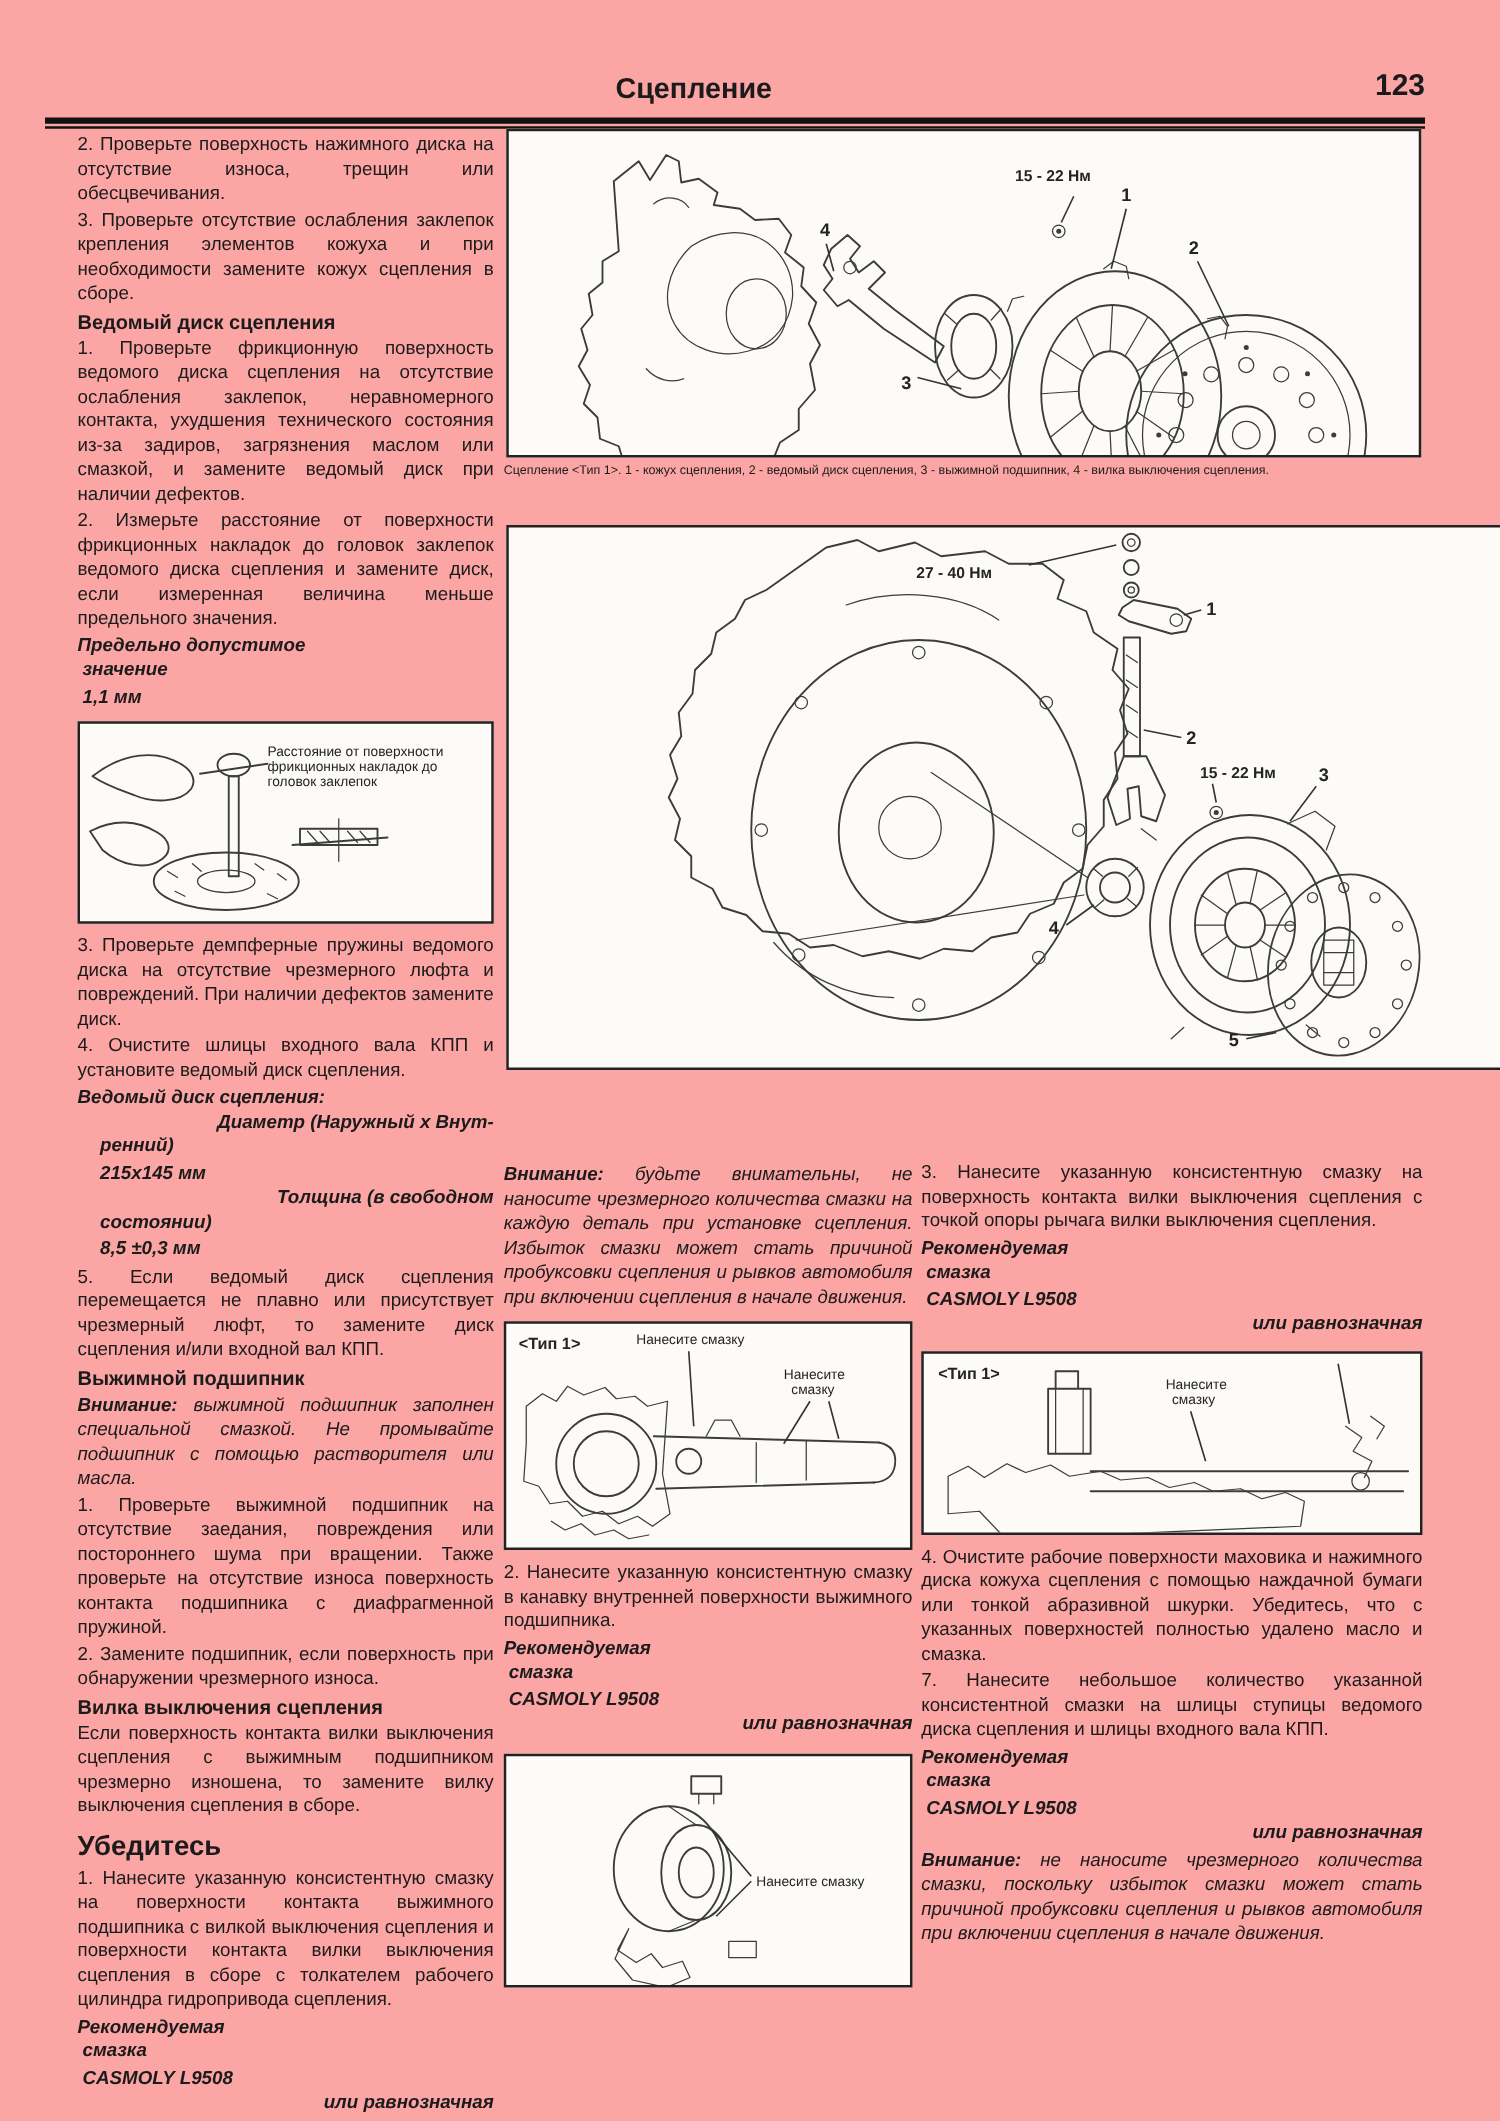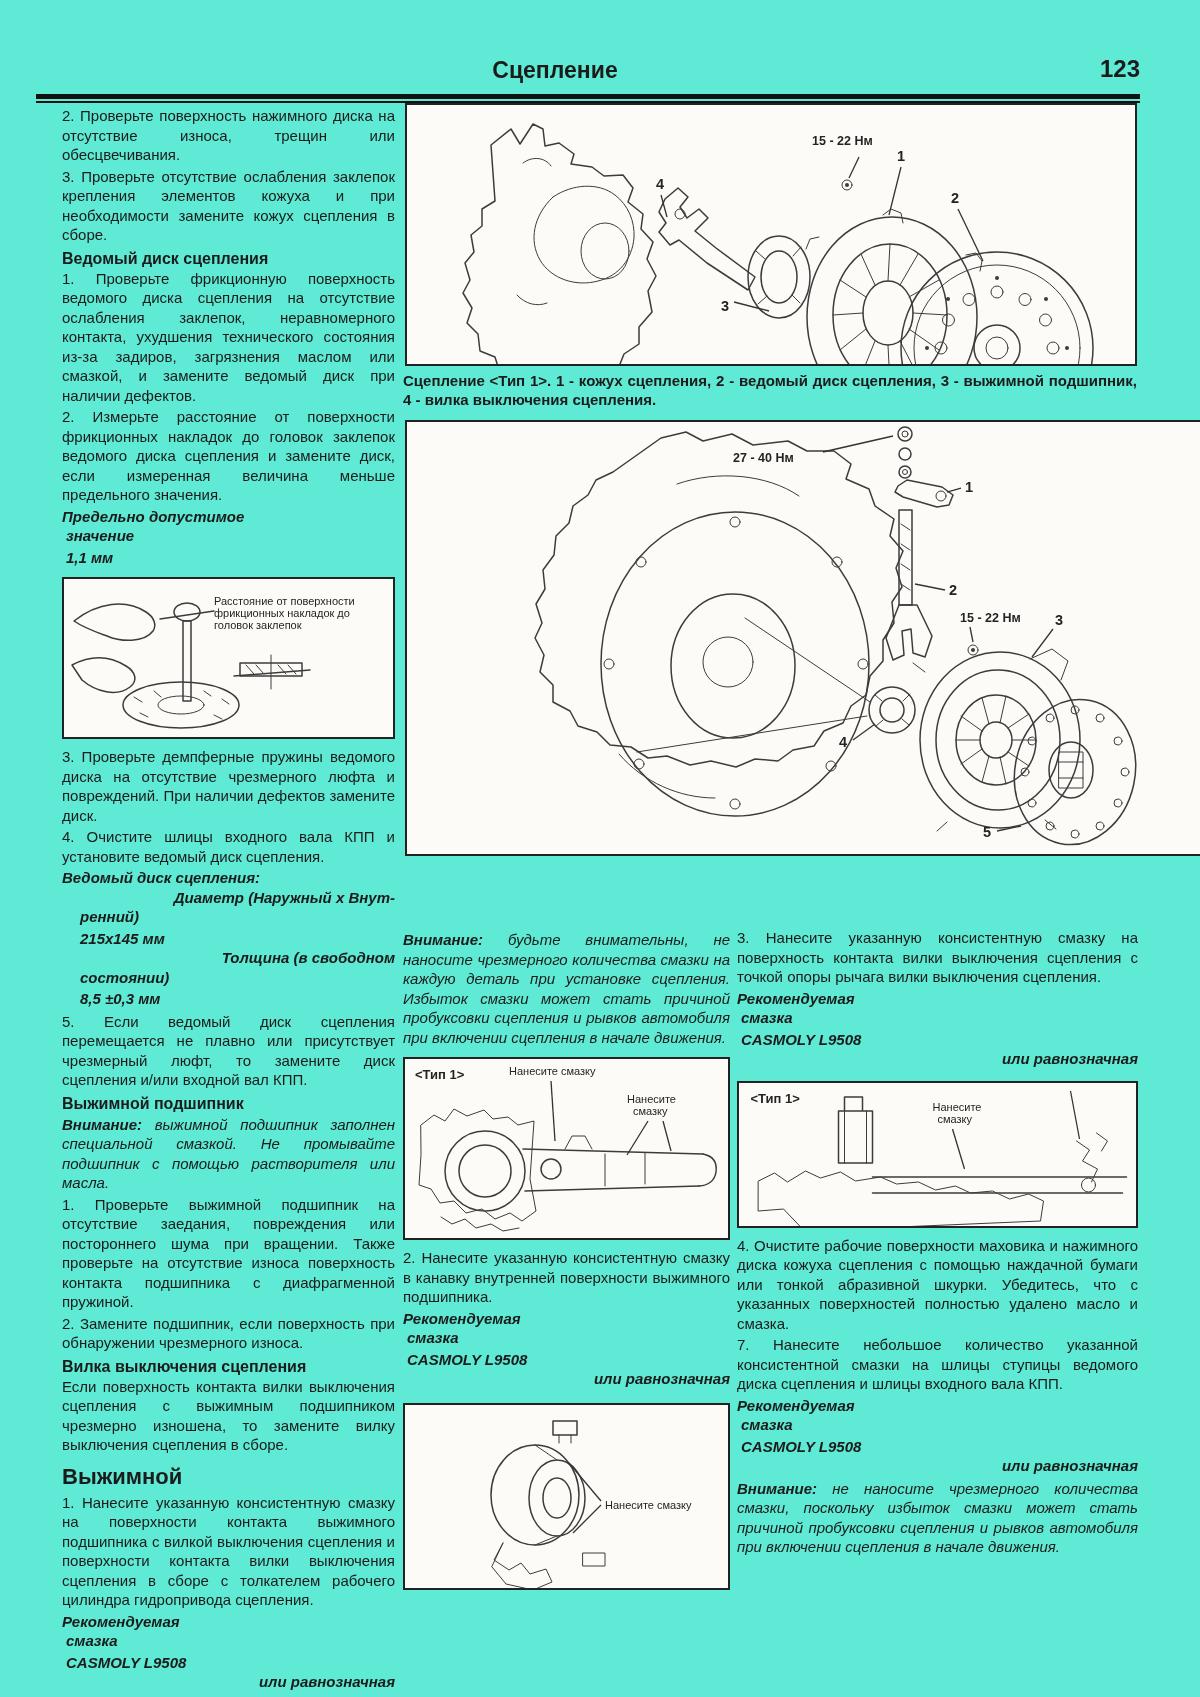--- a/index.html
+++ b/index.html
@@ -1,16 +1,16 @@
 <!DOCTYPE html>
 <html><head>
 <meta charset="utf-8">
 <style>
   html,body{margin:0;padding:0;background:#e9e9e9;}
-  .page{position:relative;width:1200px;height:1697px;margin:0 auto;background:#5eead4;
+  .page{position:relative;width:1200px;height:1697px;margin:0 auto;background:#fca5a5;
         font-family:"Liberation Sans",sans-serif;color:#1b1b1b;overflow:hidden;}
   .header-title{position:absolute;top:57px;left:430px;width:250px;text-align:center;
         font-size:23px;font-weight:700;}
   .header-page{position:absolute;top:55px;right:60px;font-size:24px;font-weight:700;}
   .rule{position:absolute;top:94px;left:36px;width:1104px;height:5px;background:#111;}
   .rule::after{content:"";position:absolute;left:0;top:7px;width:100%;height:2px;background:#111;}
 
   .col-left{position:absolute;left:62px;top:106px;width:333px;}
   .col-mid{position:absolute;left:403px;top:928px;width:327px;}
   .col-right{position:absolute;left:737px;top:928px;width:401px;}
@@ -19,21 +19,21 @@
   .h3{font-size:16px;font-weight:700;margin:5px 0 1px;}
   .h1{font-size:22px;font-weight:700;margin:9px 0 3px;}
   .note{font-style:italic;font-size:15px;line-height:1.3;text-align:justify;margin:2px 0 2px;}
   .lead-u{font-weight:700;}
   .spec{font-style:italic;font-weight:700;font-size:15px;line-height:1.3;margin:2px 0 3px;}
   .spec .row{display:flex;align-items:baseline;flex-direction:column;}
   .spec .lead{flex:1 1 auto;border-bottom:2px dotted #4a4a4a;margin:0 4px;position:relative;top:-3px;}
   .spec .right{text-align:right;}
   .indent{padding-left:14px;text-align:right;}
 
-  .caption{font-size:15px;font-weight:700;line-height:1.28;text-align:justify;}
+  .caption{font-size:10px;font-weight:400;line-height:1.28;text-align:justify;}
   .cap1{position:absolute;left:403px;top:371px;width:734px;}
   .cap2{position:absolute;left:403px;top:862px;width:734px;}
 
   .figure{border:2px solid #222;background:#fcfbf7;position:relative;box-sizing:border-box;}
   .fig1{position:absolute;left:405px;top:103px;width:732px;height:263px;}
   .fig2{position:absolute;left:405px;top:420px;width:828px;height:436px;}
   .fig-inline{margin:10px 0 8px;}
   svg{display:block;width:100%;height:100%;}
   svg text{font-family:"Liberation Sans",sans-serif;fill:#242424;}
   .tq{font-size:12.5px;font-weight:700;}
@@ -107,21 +107,21 @@
     </div>
     <p class="p">5. Если ведомый диск сцепления перемещается не плавно или присутствует чрезмерный люфт, то замените диск сцепления и/или входной вал КПП.</p>
     <div class="h3">Выжимной подшипник</div>
     <p class="note">
       <span class="lead-u">Внимание:</span><span> выжимной подшипник заполнен специальной смазкой. Не промывайте подшипник с помощью растворителя или масла.</span>
     </p>
     <p class="p">1. Проверьте выжимной подшипник на отсутствие заедания, повреждения или постороннего шума при вращении. Также проверьте на отсутствие износа поверхность контакта подшипника с диафрагменной пружиной.</p>
     <p class="p">2. Замените подшипник, если поверхность при обнаружении чрезмерного износа.</p>
     <div class="h3">Вилка выключения сцепления</div>
     <p class="p">Если поверхность контакта вилки выключения сцепления с выжимным подшипником чрезмерно изношена, то замените вилку выключения сцепления в сборе.</p>
-    <div class="h1">Выжимной</div>
+    <div class="h1">Убедитесь</div>
     <p class="p">1. Нанесите указанную консистентную смазку на поверхности контакта выжимного подшипника с вилкой выключения сцепления и поверхности контакта вилки выключения сцепления в сборе с толкателем рабочего цилиндра гидропривода сцепления.</p>
     <div class="spec">
       <div>Рекомендуемая</div>
       <div class="row">
         <span>смазка</span>
         <span class="lead"></span>
         <span>CASMOLY L9508</span>
       </div>
       <div class="right">или равнозначная</div>
     </div>

